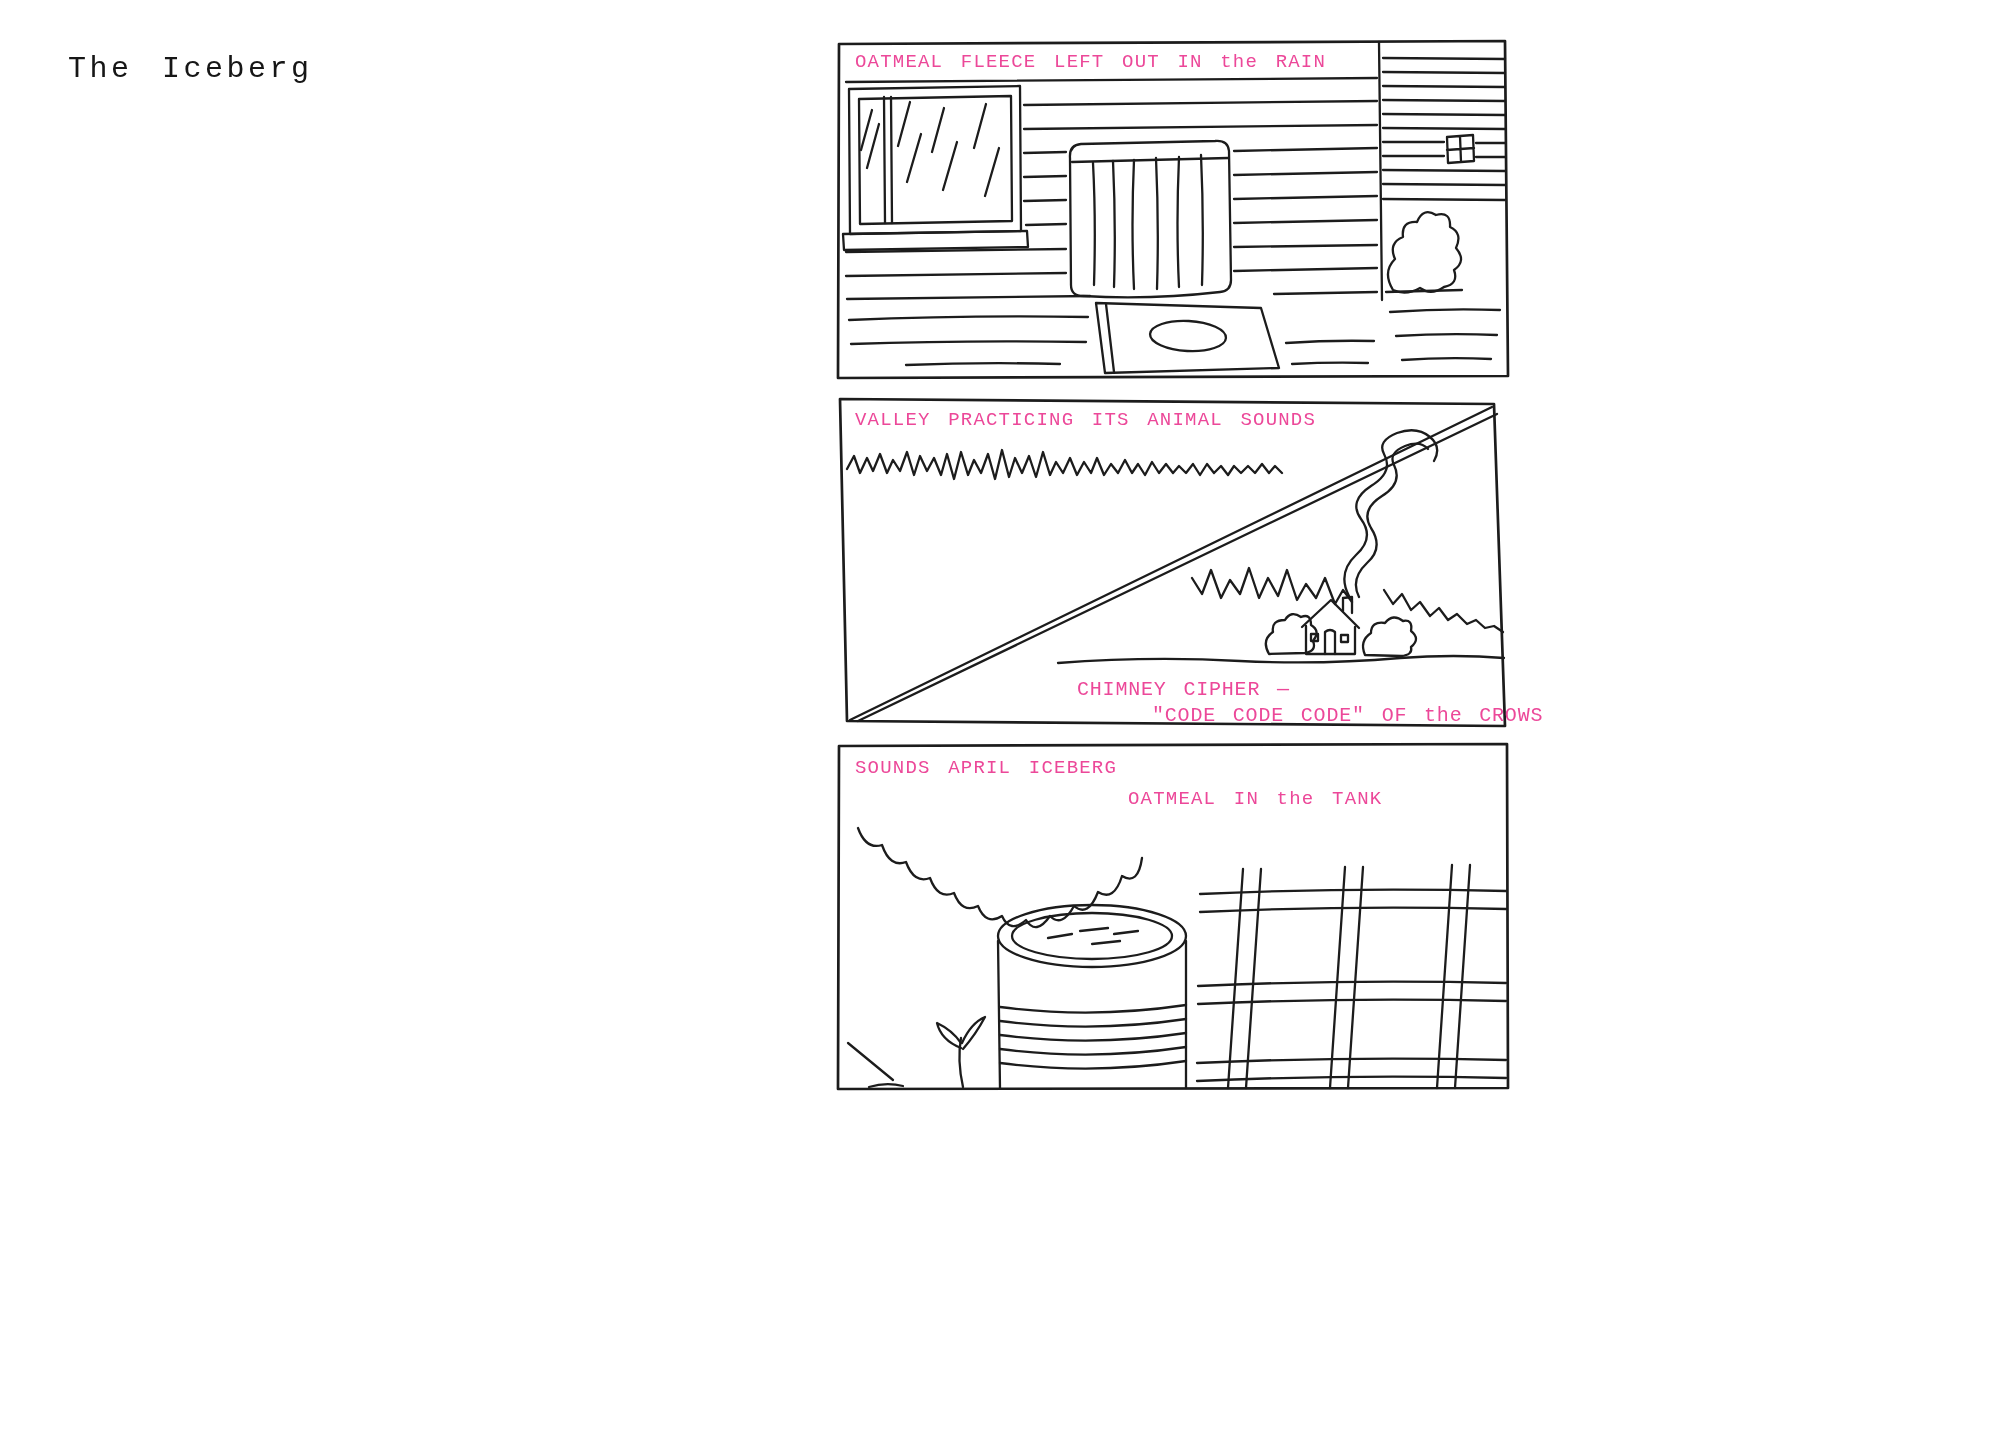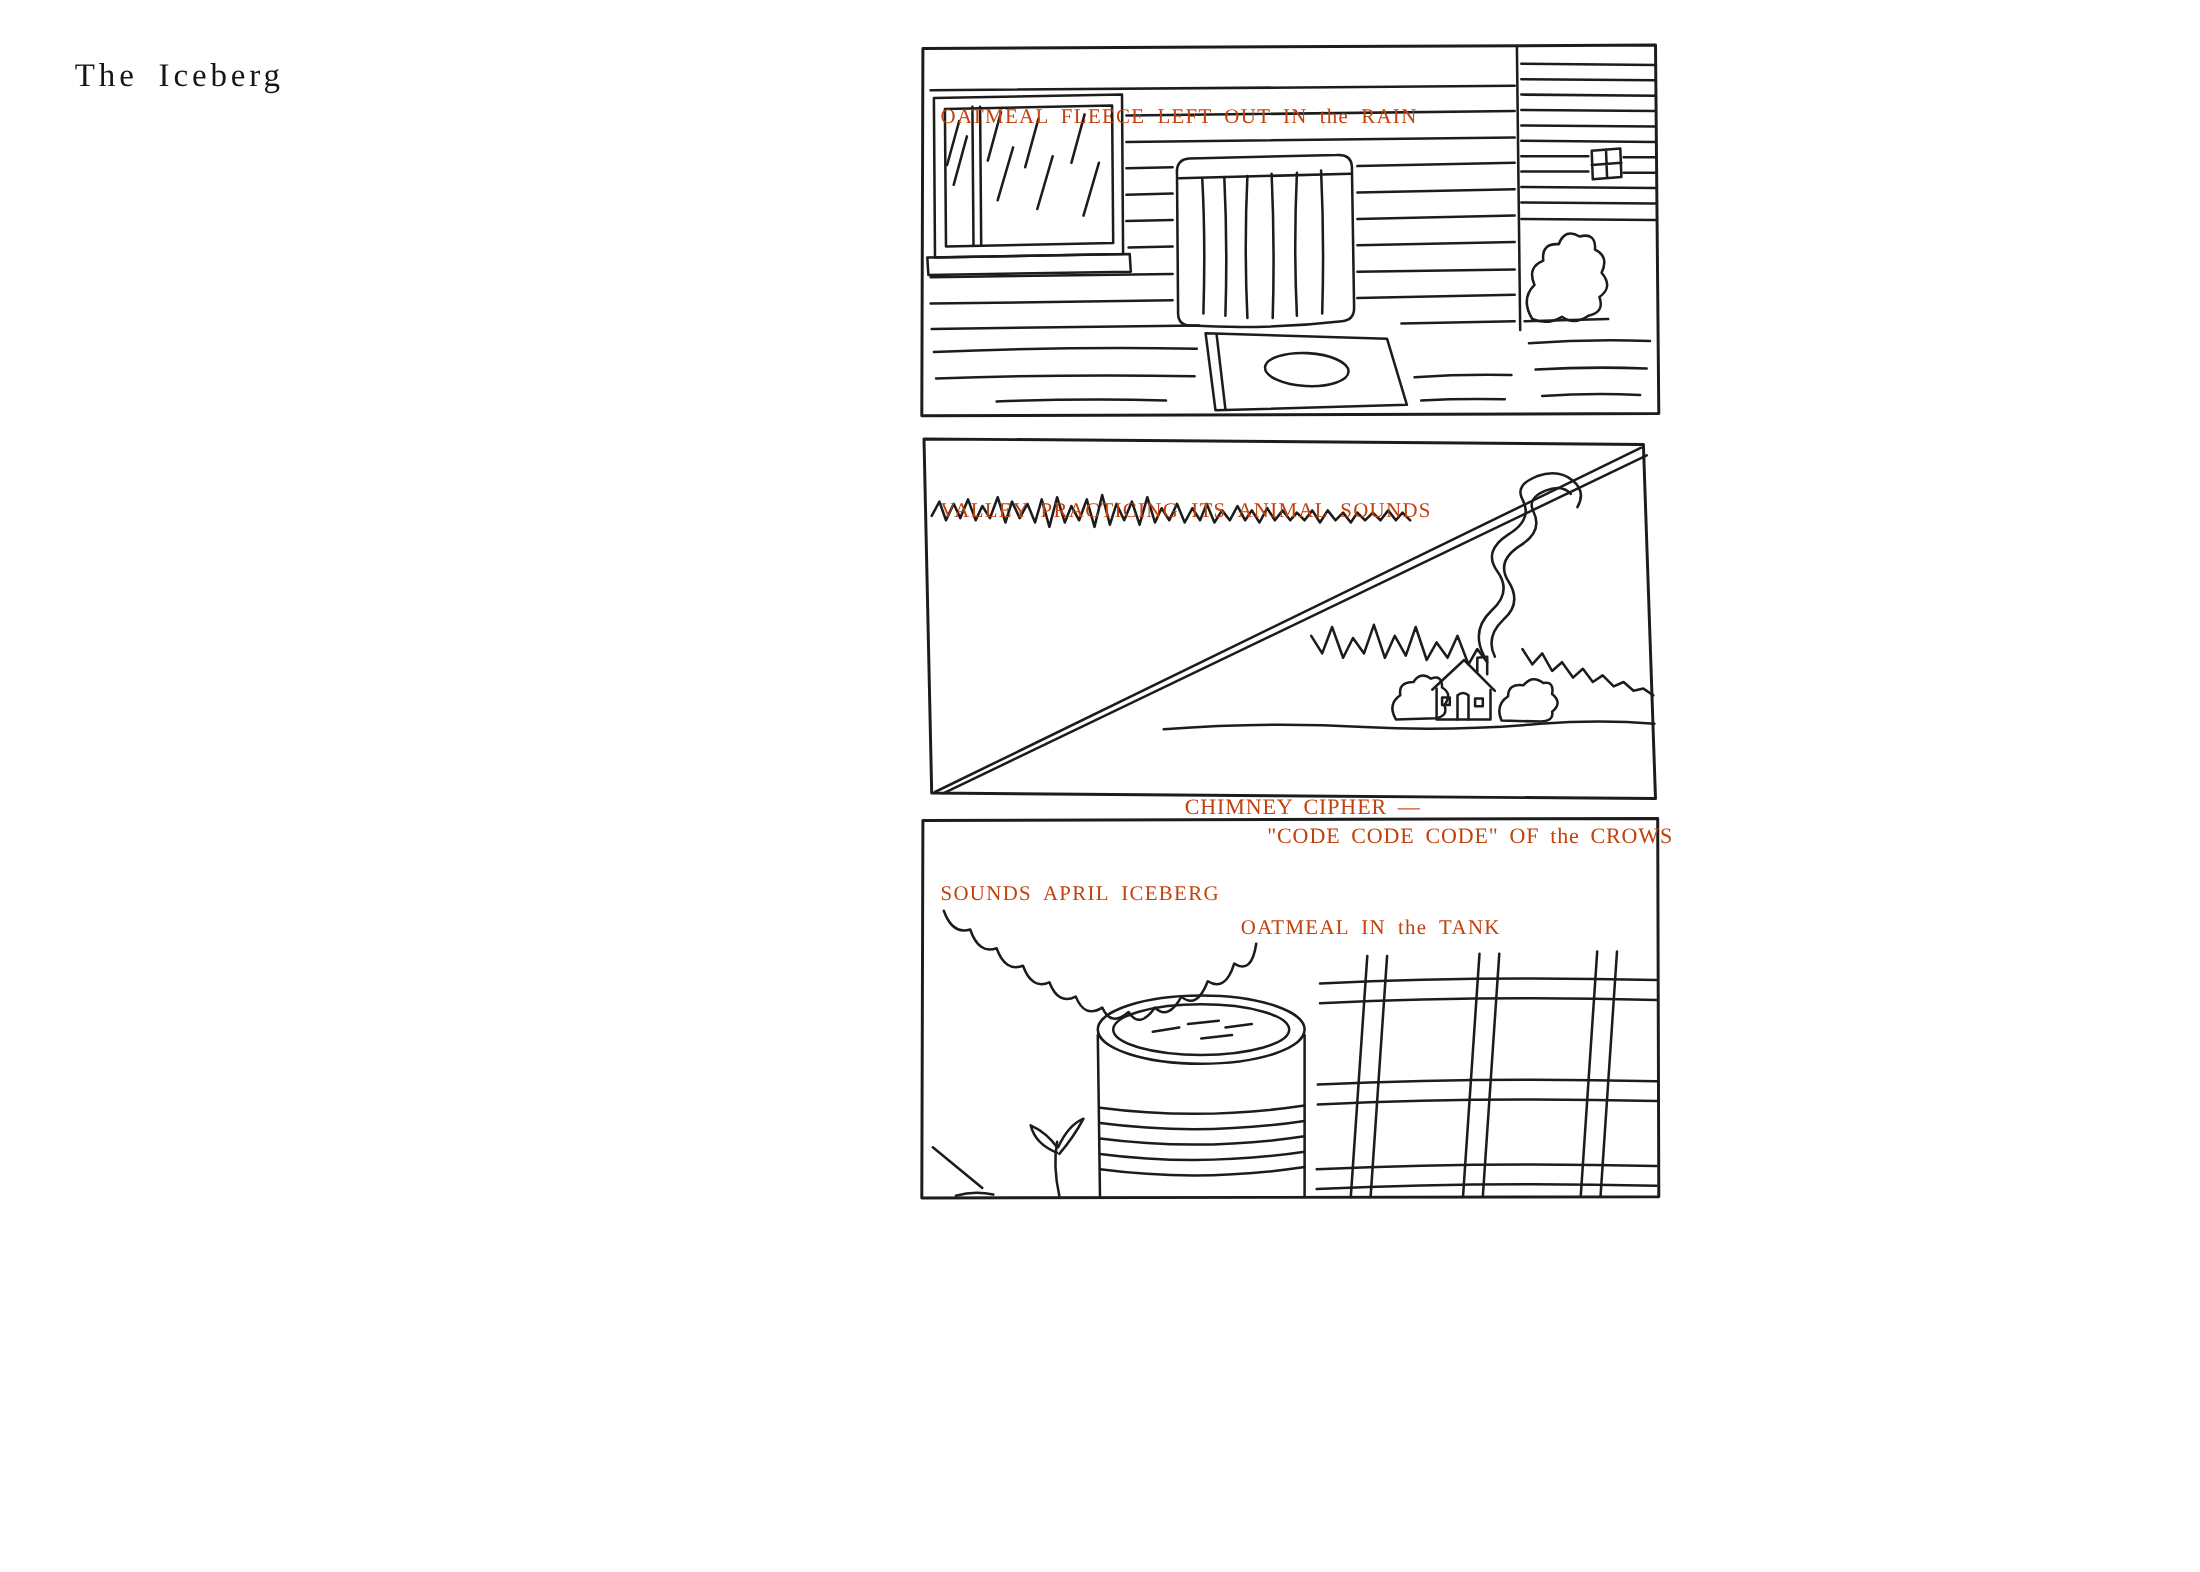--- a/index.html
+++ b/index.html
@@ -2,21 +2,21 @@
 <html><head>
 <meta charset="utf-8">
 <style>
   html, body { margin: 0; padding: 0; background: #ffffff; }
   .page {
     position: relative;
     width: 2000px;
     height: 1429px;
     background: #ffffff;
     overflow: hidden;
-    font-family: Liberation Serif, serif;
+    font-family: Liberation Mono, monospace;
     color: #161616;
   }
   .art {
     position: absolute;
     left: 0; top: 0;
     width: 2000px; height: 1429px;
   }
   .art path, .art ellipse, .art rect {
     fill: none;
     stroke: #1c1c1c;
@@ -24,22 +24,21 @@
     stroke-linecap: round;
     stroke-linejoin: round;
   }
   .art .border { stroke-width: 2.7; }
   .caption {
     position: absolute;
     white-space: nowrap;
     font-size: 19px;
     letter-spacing: 1.2px;
     word-spacing: 5px;
-    color: #c2410c;
-    margin-top: 45px;
+    color: #ec4899;
   }
   .caption.small {
     font-size: 20px;
     letter-spacing: 0.8px;
     word-spacing: 4px;
   }
   .page-title {
     position: absolute;
     left: 68px; top: 52px;
     font-size: 30px;

